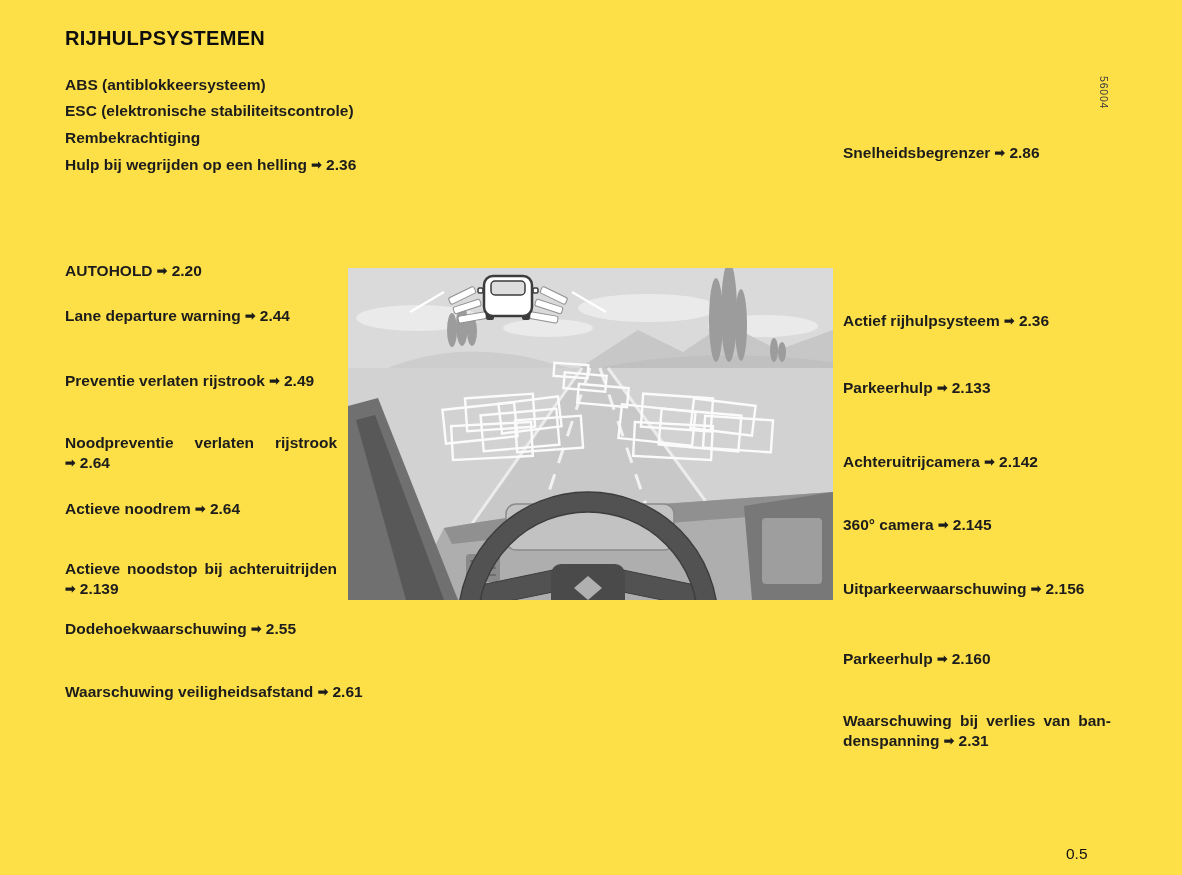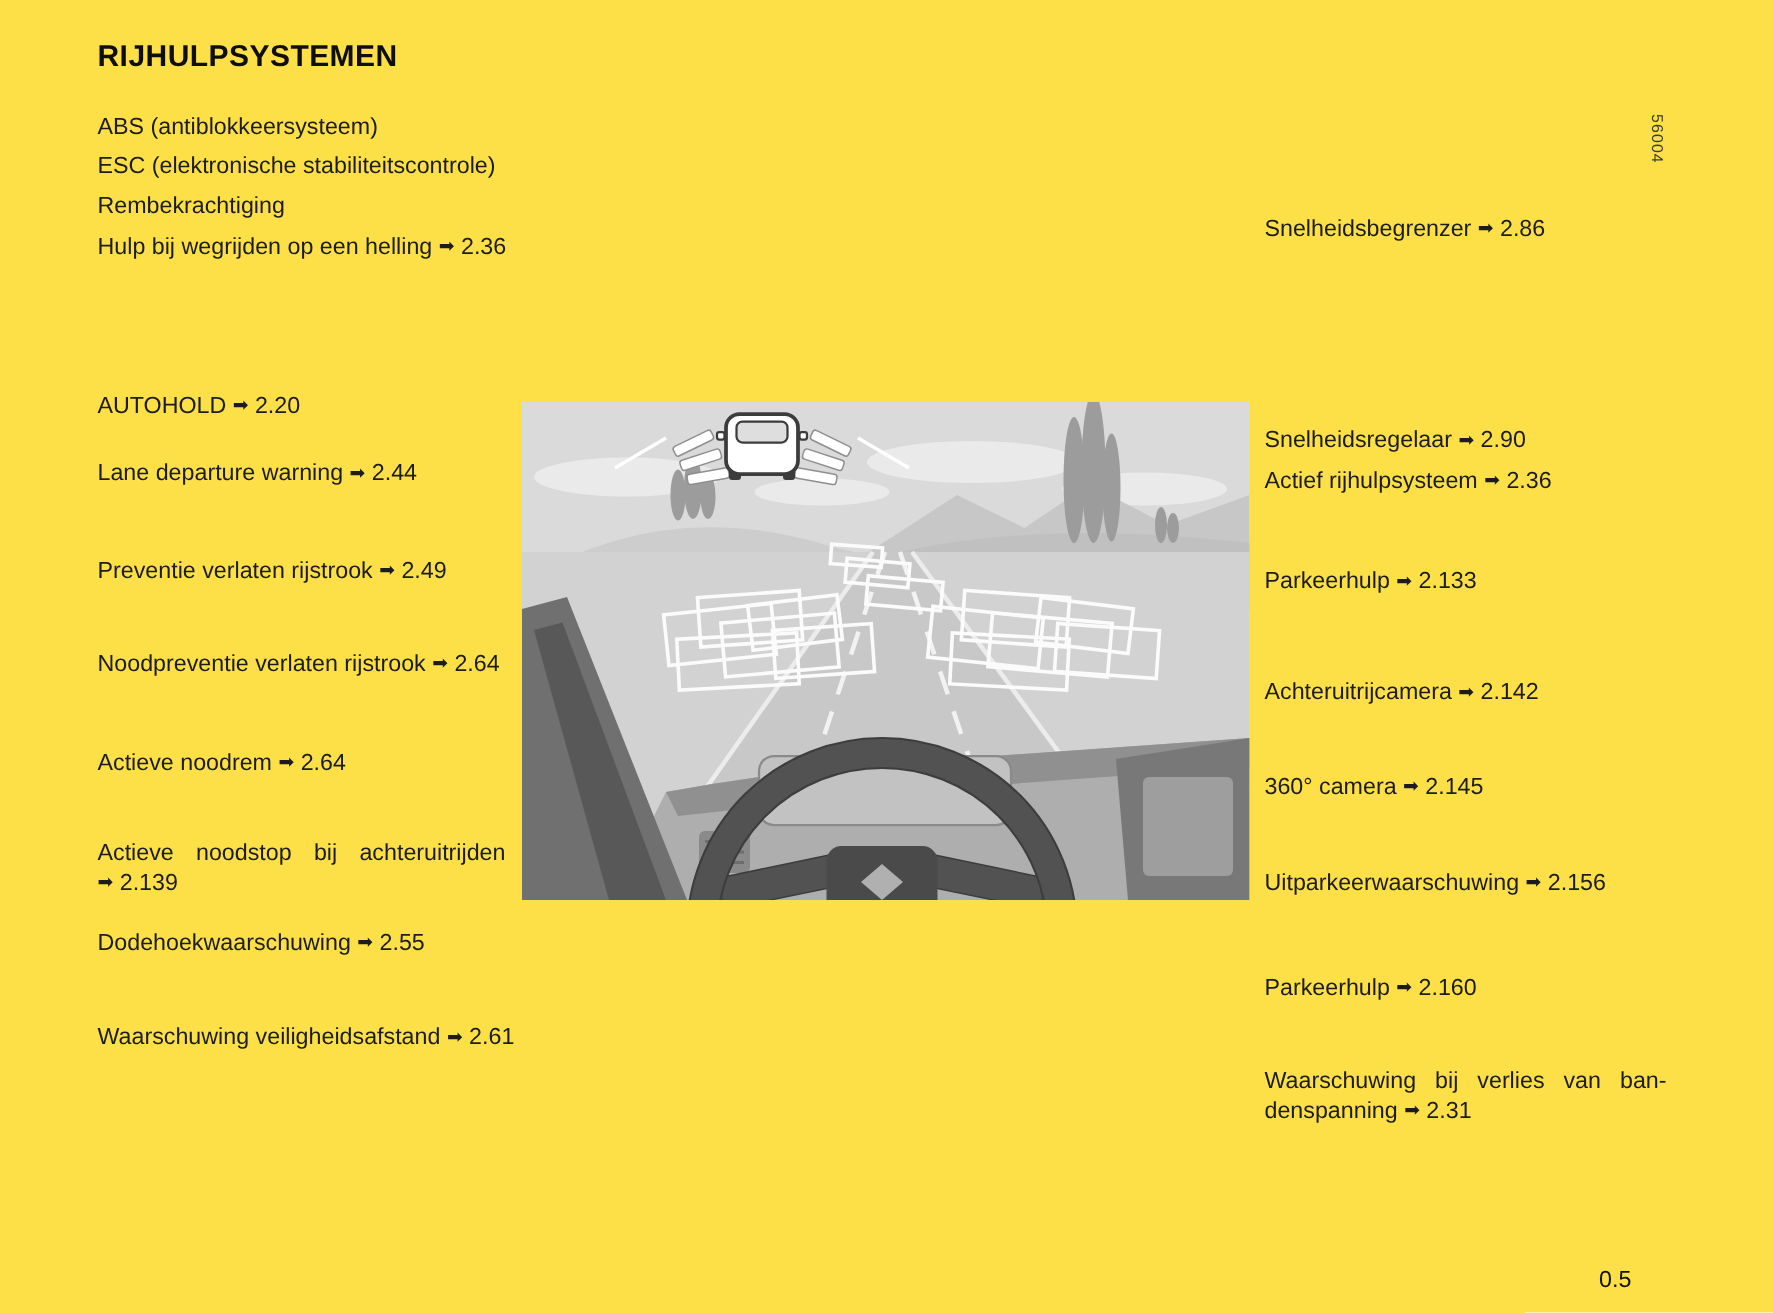--- a/index.html
+++ b/index.html
@@ -4,21 +4,21 @@
 <style>
   html,body{margin:0;padding:0;background:#ffffff;}
   .page{
     position:relative;width:1182px;height:875px;background:#fde047;
     font-family:"Liberation Sans",sans-serif;color:#1c1c1c;overflow:hidden;
   }
   .title{
     position:absolute;left:65px;top:27px;font-size:20px;font-weight:bold;
     letter-spacing:.3px;color:#0e0e0e;
   }
-  .entry{position:absolute;font-size:15.5px;line-height:19.5px;color:#1c1c1c;}
+  .entry{position:absolute;font-size:15.5px;line-height:19.5px;color:#1c1c1c;font-weight:bold;}
   .e-l{left:65px;width:298px;}
   .e-r{left:843px;width:272px;}
   .just{width:272px;text-align:justify;}
   .just-r{width:268px;text-align:justify;}
   .refgrp{white-space:nowrap;}
   .arrow{font-size:12.5px;position:relative;top:-1px;}
   .vcode{
     position:absolute;left:1098px;top:76px;writing-mode:vertical-rl;
     font-size:10.5px;color:#3a3a3a;letter-spacing:.8px;
   }
@@ -75,24 +75,20 @@
   </div>
   <div class="entry e-l" style="top:682px">
     <span>Waarschuwing veiligheidsafstand</span>
     <span class="refgrp"><span class="arrow">➡</span>&nbsp;<span>2.61</span></span>
   </div>
 
   <div class="entry e-r" style="top:143px">
     <span>Snelheidsbegrenzer</span>
     <span class="refgrp"><span class="arrow">➡</span>&nbsp;<span>2.86</span></span>
   </div>
-  <div class="entry e-r" style="top:284px">
-    <span>Snelheidsregelaar</span>
-    <span class="refgrp"><span class="arrow">➡</span>&nbsp;<span>2.90</span></span>
-  </div>
   <div class="entry e-r" style="top:311px">
     <span>Actief rijhulpsysteem</span>
     <span class="refgrp"><span class="arrow">➡</span>&nbsp;<span>2.36</span></span>
   </div>
   <div class="entry e-r" style="top:378px">
     <span>Parkeerhulp</span>
     <span class="refgrp"><span class="arrow">➡</span>&nbsp;<span>2.133</span></span>
   </div>
   <div class="entry e-r" style="top:452px">
     <span>Achteruitrijcamera</span>

